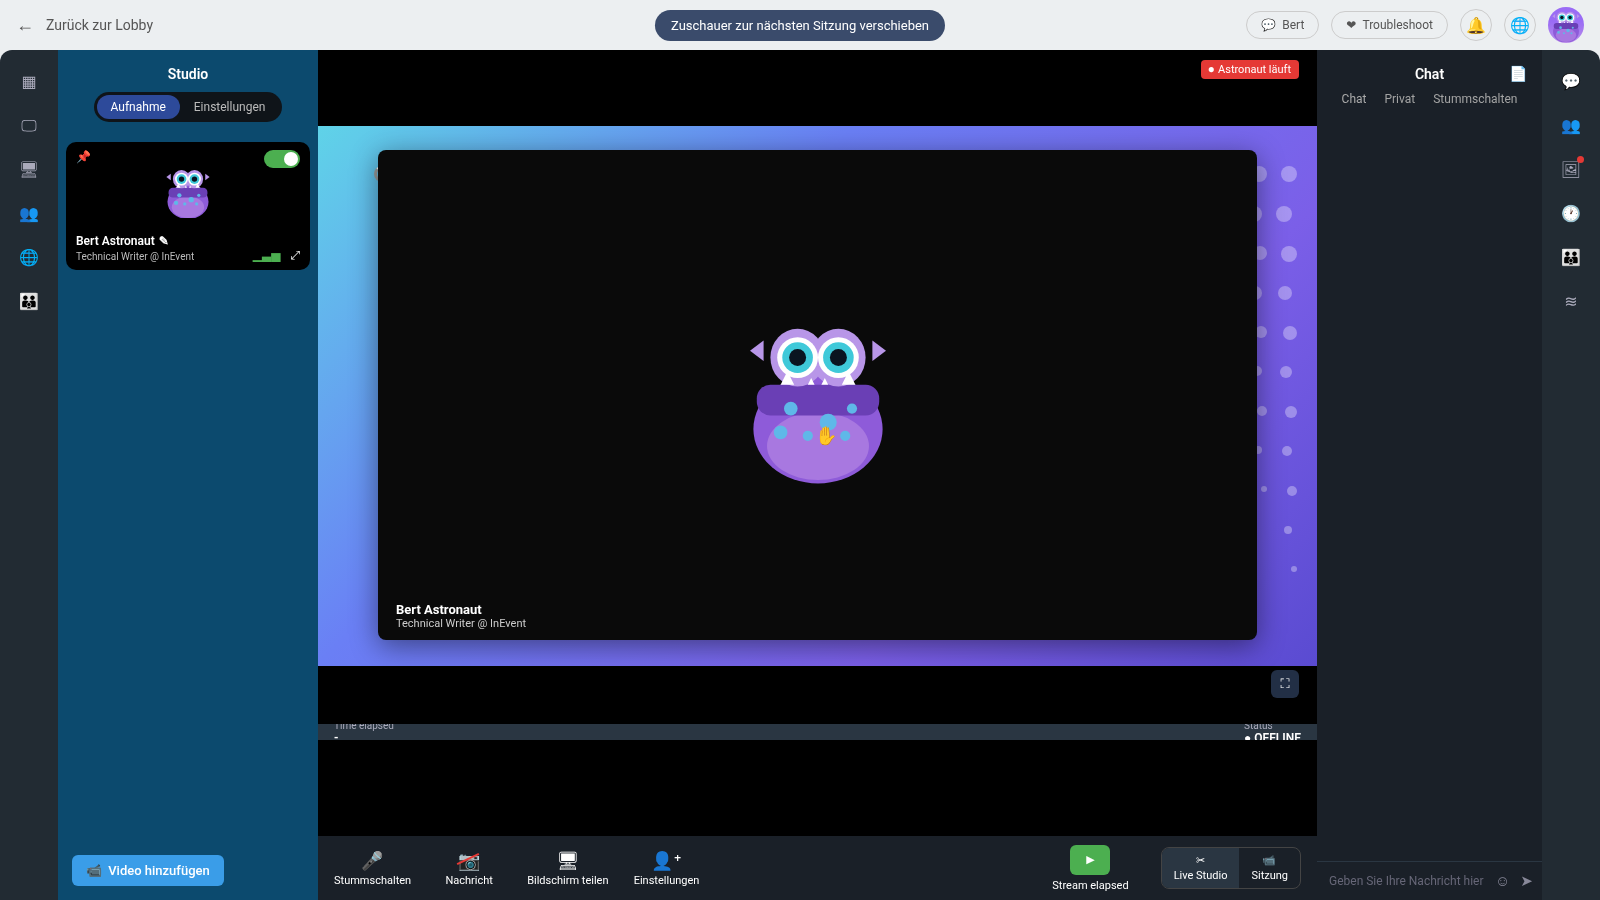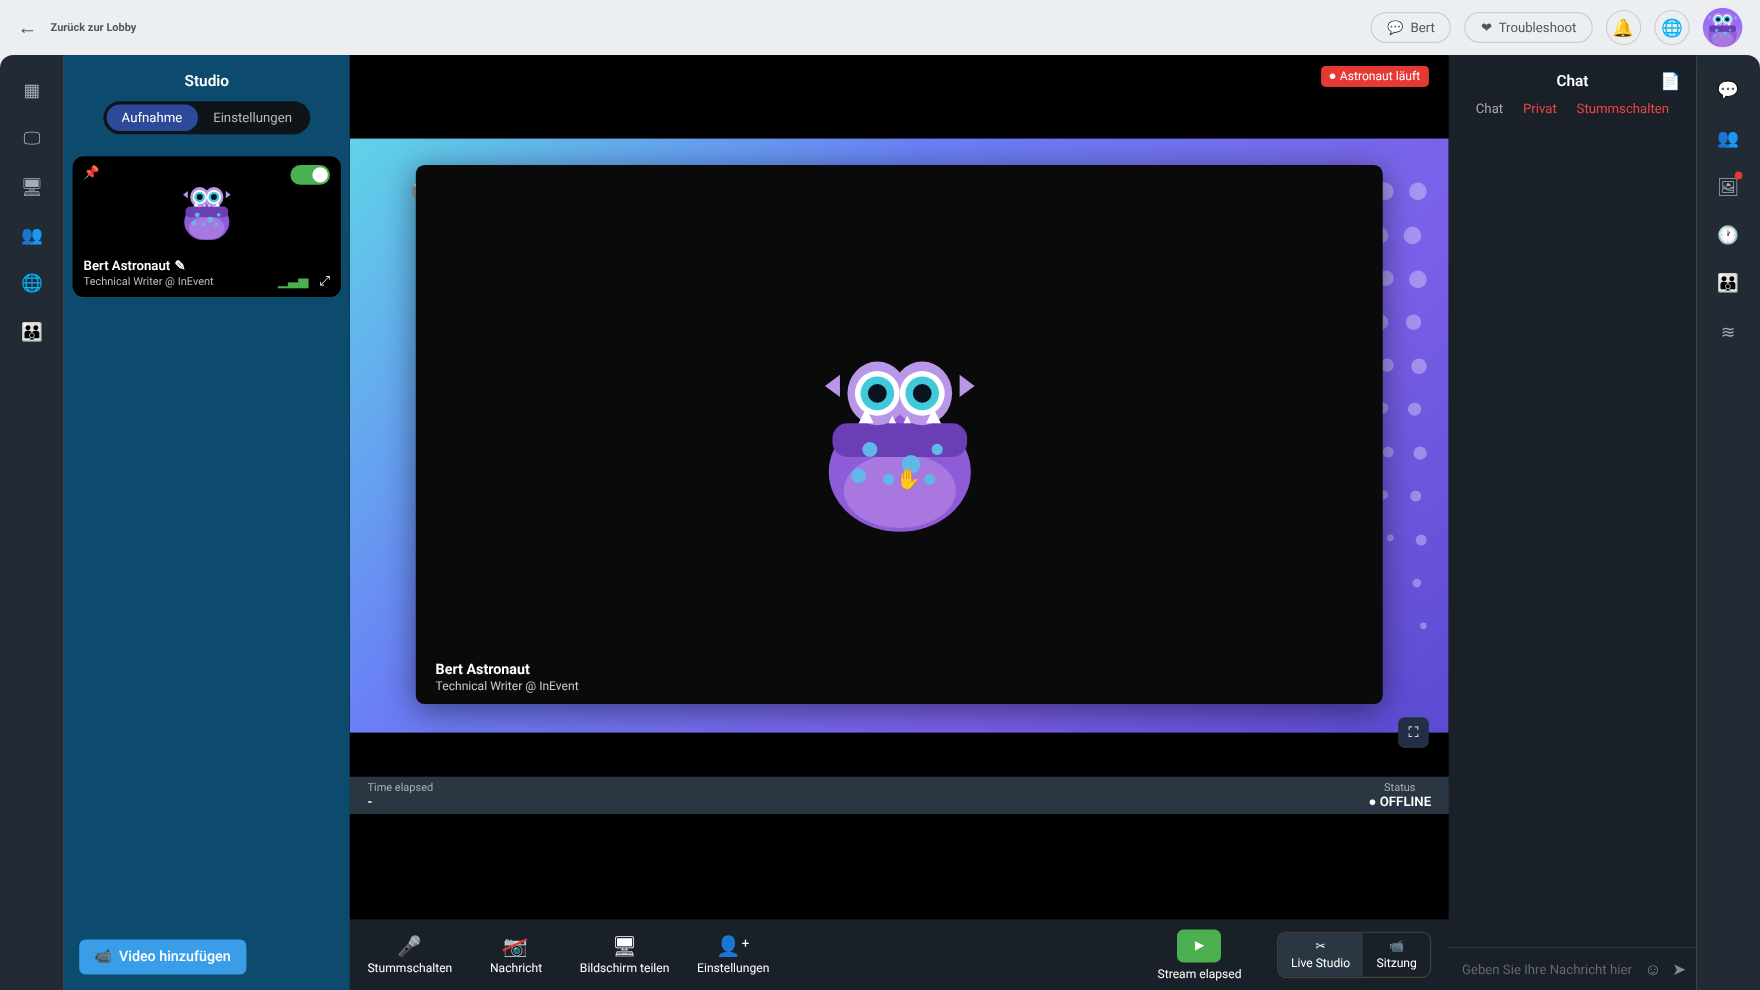--- a/index.html
+++ b/index.html
@@ -1,20 +1,20 @@
 <!DOCTYPE html>
 <html><head>
 <meta charset="utf-8">
 <style>
 *{margin:0;padding:0;box-sizing:border-box;font-family:-apple-system,BlinkMacSystemFont,"Segoe UI",Roboto,sans-serif}
 body{background:#eceff1;width:1600px;height:900px;overflow:hidden;position:relative}
 .topbar{height:50px;display:flex;align-items:center;padding:0 16px;justify-content:space-between;background:#eceff1}
 .topbar-left{display:flex;align-items:center;gap:12px}
 .back-arrow{cursor:pointer;color:#555;font-size:18px}
-.lobby-link{color:#555;font-size:10px;font-weight:700;cursor:pointer}
+.lobby-link{color:#555;font-size:14px;font-weight:400;cursor:pointer}
 .topbar-center{position:absolute;left:50%;transform:translateX(-50%)}
 .move-viewers{background:#3a4b6b;color:#fff;padding:8px 16px;border-radius:20px;font-size:13px;border:none;cursor:pointer}
 .topbar-right{display:flex;align-items:center;gap:12px}
 .pill-btn{display:flex;align-items:center;gap:6px;border:1px solid #ccc;border-radius:20px;padding:6px 14px;font-size:12px;color:#555;cursor:pointer;background:transparent}
 .icon-circle{width:32px;height:32px;border:1px solid #ccc;border-radius:50%;display:flex;align-items:center;justify-content:center;cursor:pointer;color:#555}
 .avatar-top{width:36px;height:36px;border-radius:50%;background:linear-gradient(180deg,#9a6cf5 40%,#b88de8 100%);display:flex;align-items:center;justify-content:center;position:relative;overflow:hidden}
 .main-area{position:absolute;top:50px;left:0;right:0;bottom:0;display:flex}
 .rail-left{width:58px;background:#222b33;display:flex;flex-direction:column;align-items:center;gap:22px;border-top-left-radius:12px;padding-top:20px}
 .rail-left .ri{width:22px;height:22px;color:#aab;cursor:pointer;display:flex;align-items:center;justify-content:center}
 .rail-right{width:58px;background:#222b33;display:flex;flex-direction:column;align-items:center;gap:22px;border-top-right-radius:12px;padding-top:20px}
@@ -40,41 +40,41 @@
 .video-area{flex:1;background:#000;margin:0;position:relative;overflow:hidden}
 .bg-gradient{position:absolute;top:76px;left:0;right:0;height:540px;background:linear-gradient(135deg,#5fd3e8 0%,#6a7ff5 35%,#7b5fe8 70%,#5a4bd1 100%);overflow:hidden}
 .dots-overlay{position:absolute;right:0;top:0;width:280px;height:100%;opacity:.5}
 .dots-overlay span{position:absolute;border-radius:50%;background:rgba(255,255,255,.65)}
 .video-box{position:absolute;top:100px;left:60px;right:60px;height:490px;background:#0a0a0a;border-radius:8px;display:flex;align-items:center;justify-content:center;box-shadow:0 6px 28px rgba(0,0,0,.45)}
 .spinner{position:absolute;top:116px;left:56px;width:16px;height:16px;border:3px solid #999;border-top-color:#fff;border-radius:50%}
 .name-overlay{position:absolute;bottom:10px;left:18px;color:#fff}
 .name-overlay .nm{font-size:13px;font-weight:700}
 .name-overlay .rl{font-size:11px;color:#ccc}
 .expand-btn{position:absolute;bottom:26px;right:18px;width:28px;height:28px;border-radius:6px;background:#222f45;color:#fff;display:flex;align-items:center;justify-content:center;cursor:pointer;font-size:13px;z-index:5}
-.status-bar{height:34px;background:#2a3642;display:flex;justify-content:space-between;align-items:center;padding:0 16px;color:#ccc;font-size:11px}
-.status-right{text-align:center}
+.status-bar{height:16px;background:#2a3642;display:flex;justify-content:space-between;align-items:center;padding:0 16px;color:#ccc;font-size:11px}
+.status-right{text-align:left}
 .status-label{font-size:10px;color:#aab}
 .status-val{font-size:12px;color:#fff;font-weight:600}
 .gallery-strip{height:96px;background:#000}
 .bottom-controls{height:64px;background:#1a2028;display:flex;align-items:center;padding:0 16px;gap:24px;color:#fff}
 .bc-btn{display:flex;flex-direction:column;align-items:center;gap:3px;font-size:11px;cursor:pointer;min-width:68px}
 .bc-icon{font-size:18px;height:22px;display:flex;align-items:center;justify-content:center}
 .cam-off{position:relative}
 .cam-off::after{content:"";position:absolute;width:24px;height:2px;background:#e53935;transform:rotate(-25deg);top:9px;left:-2px}
 .stream-start{display:flex;flex-direction:column;align-items:center;gap:4px;font-size:11px;margin-left:auto}
 .play-btn{width:40px;height:30px;background:#4caf50;border-radius:6px;display:flex;align-items:center;justify-content:center;cursor:pointer}
 .mode-group{display:flex;border:1px solid #444;border-radius:8px;overflow:hidden;margin-left:8px}
 .mode-btn{display:flex;flex-direction:column;align-items:center;padding:6px 12px;font-size:11px;cursor:pointer;gap:2px}
 .mode-btn.active{background:#2a3642}
 .chat-panel{width:225px;background:#1a2028;display:flex;flex-direction:column}
 .chat-header{display:flex;align-items:center;justify-content:center;padding:16px 0 10px;position:relative}
 .chat-title{color:#fff;font-size:14px;font-weight:600}
 .notes-icon{position:absolute;right:14px;color:#ccc;cursor:pointer;font-size:15px}
 .chat-tabs{display:flex;justify-content:center;gap:18px;padding-bottom:8px}
-.chat-tab{font-size:12px;color:#ef4444;cursor:pointer}
+.chat-tab{font-size:12px;color:#a3a3a3;cursor:pointer}
 .chat-tab.active{color:#aaa}
 .chat-body{flex:1}
 .chat-input-row{display:flex;align-items:center;padding:10px 12px;gap:10px;border-top:1px solid #2a3642}
 .chat-input{flex:1;background:transparent;border:none;color:#fff;font-size:12px;outline:none}
 .chat-input::placeholder{color:#667}
 .chat-ir-icon{color:#889;cursor:pointer;font-size:15px}
 .add-video-btn{position:absolute;bottom:14px;left:72px;background:#3a9de8;color:#fff;border:none;padding:8px 14px;border-radius:6px;font-size:13px;cursor:pointer;display:flex;align-items:center;gap:6px;font-weight:500;z-index:20}
 
 .monster{width:58px;height:54px}
 .monster.big{width:170px;height:190px}
@@ -110,20 +110,23 @@
   <polygon points="44,44 46,40 48,44" fill="#fff"></polygon>
   <polygon points="52,44 54,40 56,44" fill="#fff"></polygon>
 </g>
 </defs>
 </svg>
 
 <div class="topbar">
   <div class="topbar-left">
     <span class="back-arrow">←</span>
     <span class="lobby-link">Zurück zur Lobby</span>
+  </div>
+  <div class="topbar-center">
+    <button class="move-viewers">Zuschauer zur nächsten Sitzung verschieben</button>
   </div>
   <div class="topbar-right">
     <div class="pill-btn">
       <span>💬</span>
       <span>Bert</span>
     </div>
     <div class="pill-btn">
       <span>❤</span>
       <span>Troubleshoot</span>
     </div>

